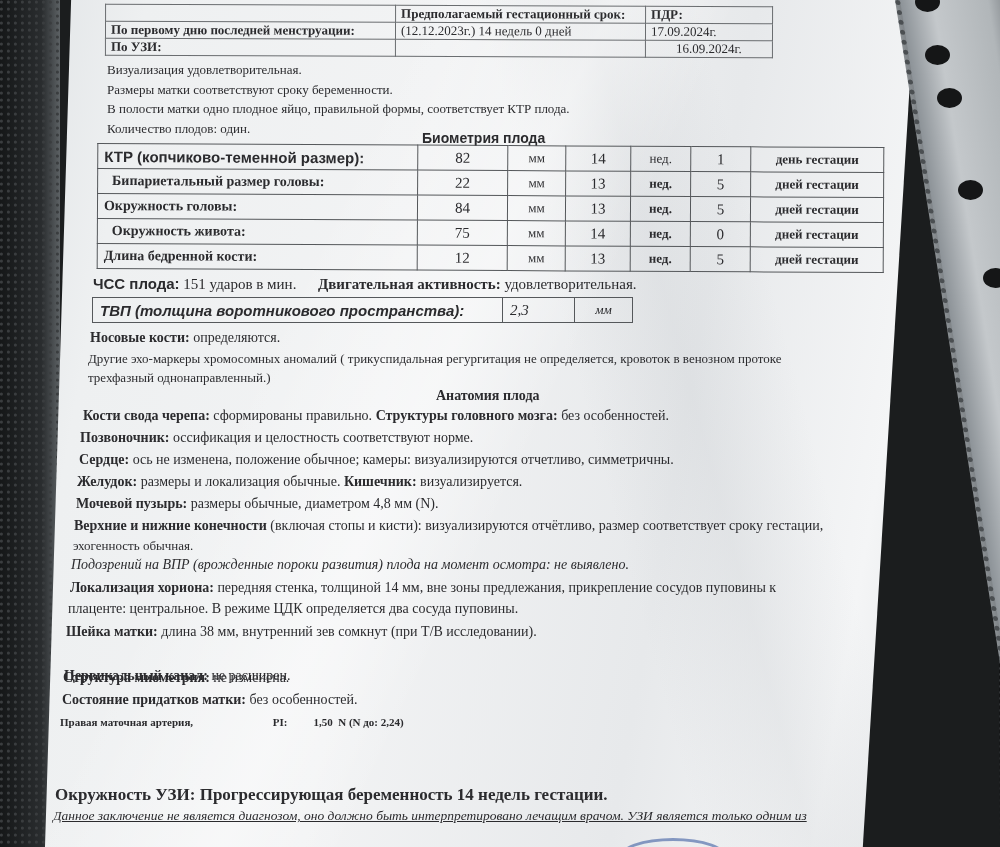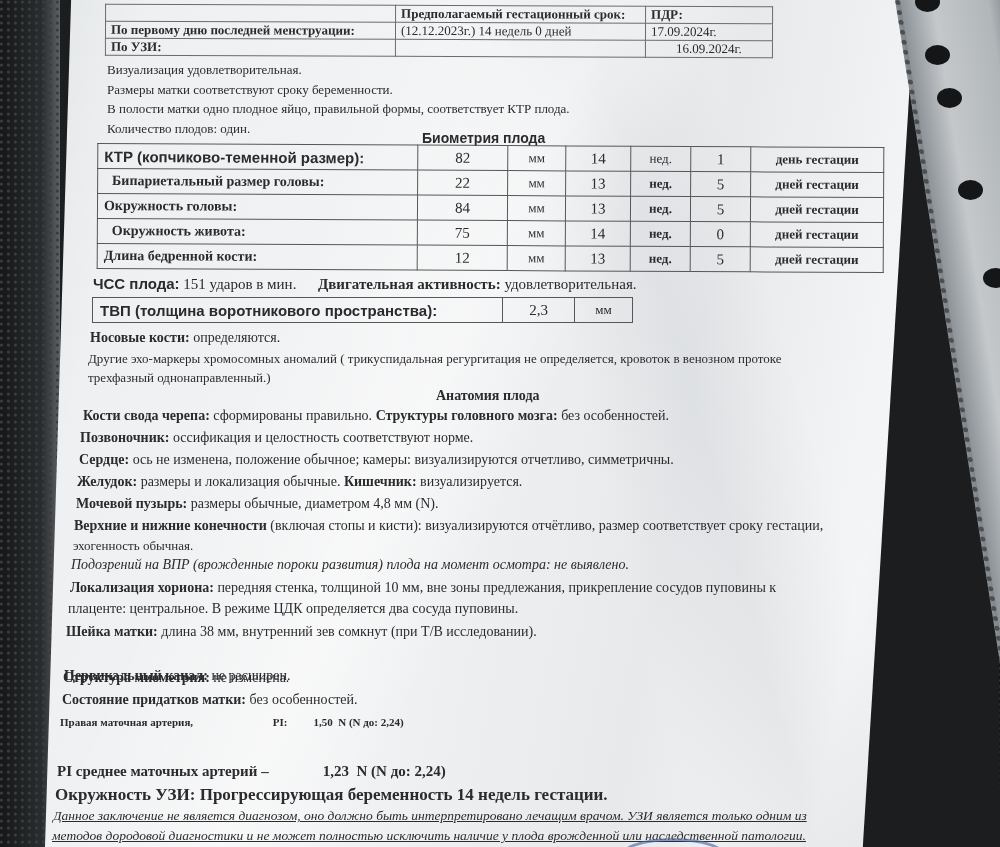--- a/index.html
+++ b/index.html
@@ -74,21 +74,21 @@
     .bio-table td {
       border: 1px solid #55585b; height: 25px; padding: 0 6px; white-space: nowrap; font-weight: bold;
     }
     .bio-table td.num { text-align: center; font-size: 15px; font-weight: normal; }
     .bio-table td.unit { text-align: center; font-weight: normal; font-size: 13px; }
     .bio-table td.sans { font-family: "Liberation Sans", sans-serif; }
     .tvp-table {
       position: absolute; left: 92px; top: 297px; border-collapse: collapse; font-size: 15px;
     }
     .tvp-table td {
-      border: 1.5px solid #55585b; height: 25px; padding: 0 7px; white-space: nowrap;
+      border: 1.5px solid #55585b; height: 25px; padding: 0 7px; white-space: nowrap; font-style: italic;
     }
     .line { position: absolute; font-size: 14px; white-space: nowrap; }
     .line.small { font-size: 13px; }
     .italic { font-style: italic; }
     .underline { text-decoration: underline; }
     .stamp {
       position: absolute; left: 618px; top: 838px; width: 110px; height: 40px;
       border: 3px solid #4b68a8; border-radius: 50%; opacity: 0.65;
     }
   </style>
@@ -193,21 +193,21 @@
     <span>ударов в мин.</span>
     <span style="display:inline-block; width:14px;"></span>
     <span class="b">Двигательная активность:</span>
     <span>удовлетворительная.</span>
   </div>
 
   <table class="tvp-table">
     <tbody>
         <tr>
       <td class="b" style="width:410px; font-family:'Liberation Sans',sans-serif;">ТВП (толщина воротникового пространства):</td>
-      <td style="width:72px; text-align:center;">2,3</td>
+      <td style="width:72px; ">2,3</td>
       <td style="width:58px; text-align:center; font-size:13px;">мм</td>
     </tr>
   </tbody>
     </table>
 
   <div class="line" style="left:90px; top:330px;">
     <span class="b">Носовые кости:</span>
     <span>определяются.</span>
   </div>
   <div class="line small" style="left:88px; top:351px;">Другие эхо-маркеры хромосомных аномалий ( трикуспидальная регургитация не определяется, кровоток в венозном протоке</div>
@@ -242,21 +242,21 @@
   <div class="line" style="left:74px; top:518px;">
     <span class="b">Верхние и нижние конечности</span>
     <span>(включая стопы и кисти):</span>
     <span>визуализируются отчётливо, размер соответствует сроку гестации,</span>
   </div>
   <div class="line small" style="left:73px; top:538px;">эхогенность обычная.</div>
   <div class="line italic" style="left:71px; top:557px;">Подозрений на ВПР (врожденные пороки развития) плода на момент осмотра: не выявлено.</div>
 
   <div class="line" style="left:70px; top:580px;">
     <span class="b">Локализация хориона:</span>
-    <span>передняя стенка, толщиной  10 мм,  вне зоны предлежания, прикрепление сосудов пуповины к</span>
+    <span>передняя стенка, толщиной  14 мм,  вне зоны предлежания, прикрепление сосудов пуповины к</span>
   </div>
   <div class="line" style="left:68px; top:601px;">плаценте: центральное. В режиме ЦДК определяется два сосуда пуповины.</div>
 
   <div class="line" style="left:66px; top:624px;">
     <span class="b">Шейка матки:</span>
     <span>длина  38  мм,  внутренний зев сомкнут (при Т/В исследовании).</span>
   </div>
   <div class="line" style="left:64px; top:648px;margin-top:20px;">
     <span class="b">Цервикальный канал:</span>
     <span>не расширен.</span>
@@ -270,28 +270,21 @@
     <span>без особенностей.</span>
   </div>
 
   <div class="line b" style="left:60px; top:716px; font-size:11px;">
     <span style="display:inline-block; width:210px;">Правая маточная артерия,</span>
     <span style="display:inline-block; width:38px;">PI:</span>
     <span>1,50</span>&nbsp;
     <span>N</span>
     <span>(N до: 2,24)</span>
   </div>
-  <div class="line b" style="left:57px; top:763px; font-size:15px;">
-    <span style="display:inline-block; width:262px;">PI среднее маточных артерий –</span>
-    <span>1,23</span>&nbsp;
-    <span>N</span>
-    <span>(N до: 2,24)</span>
-  </div>
 
   <div class="line b" style="left:55px; top:785px; font-size:17px;">
     <span>Окружность УЗИ:</span>
     <span>Прогрессирующая  беременность  14 недель гестации.</span>
   </div>
   <div class="line italic underline small" style="left:53px; top:808px; font-size:13.5px;">Данное заключение не является диагнозом, оно должно быть интерпретировано лечащим врачом. УЗИ является только одним из</div>
-  <div class="line italic underline small" style="left:52px; top:828px; font-size:13.5px;">методов дородовой диагностики и не может полностью исключить наличие у плода врожденной или наследственной патологии.</div>
 
   <div class="stamp"></div>
 </div>
 
 </body></html>

